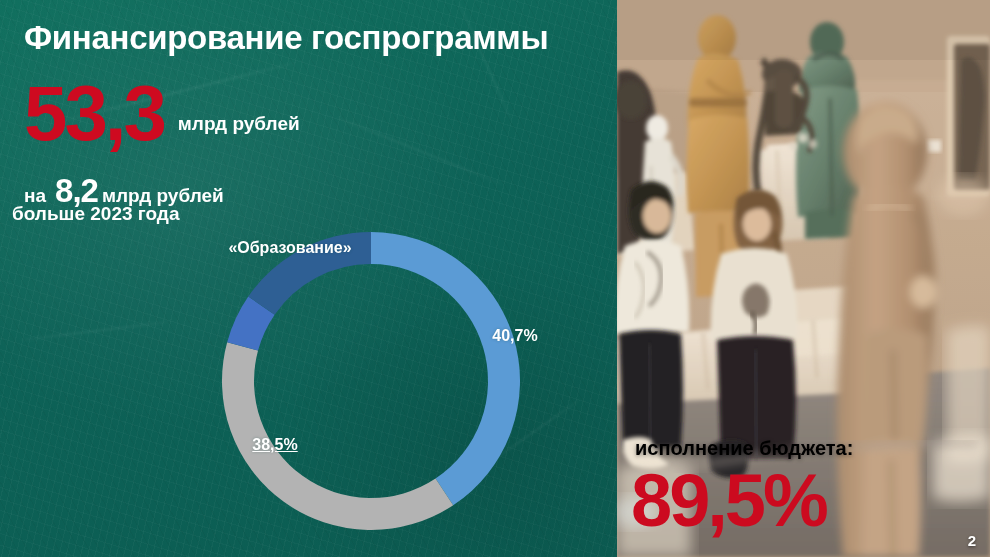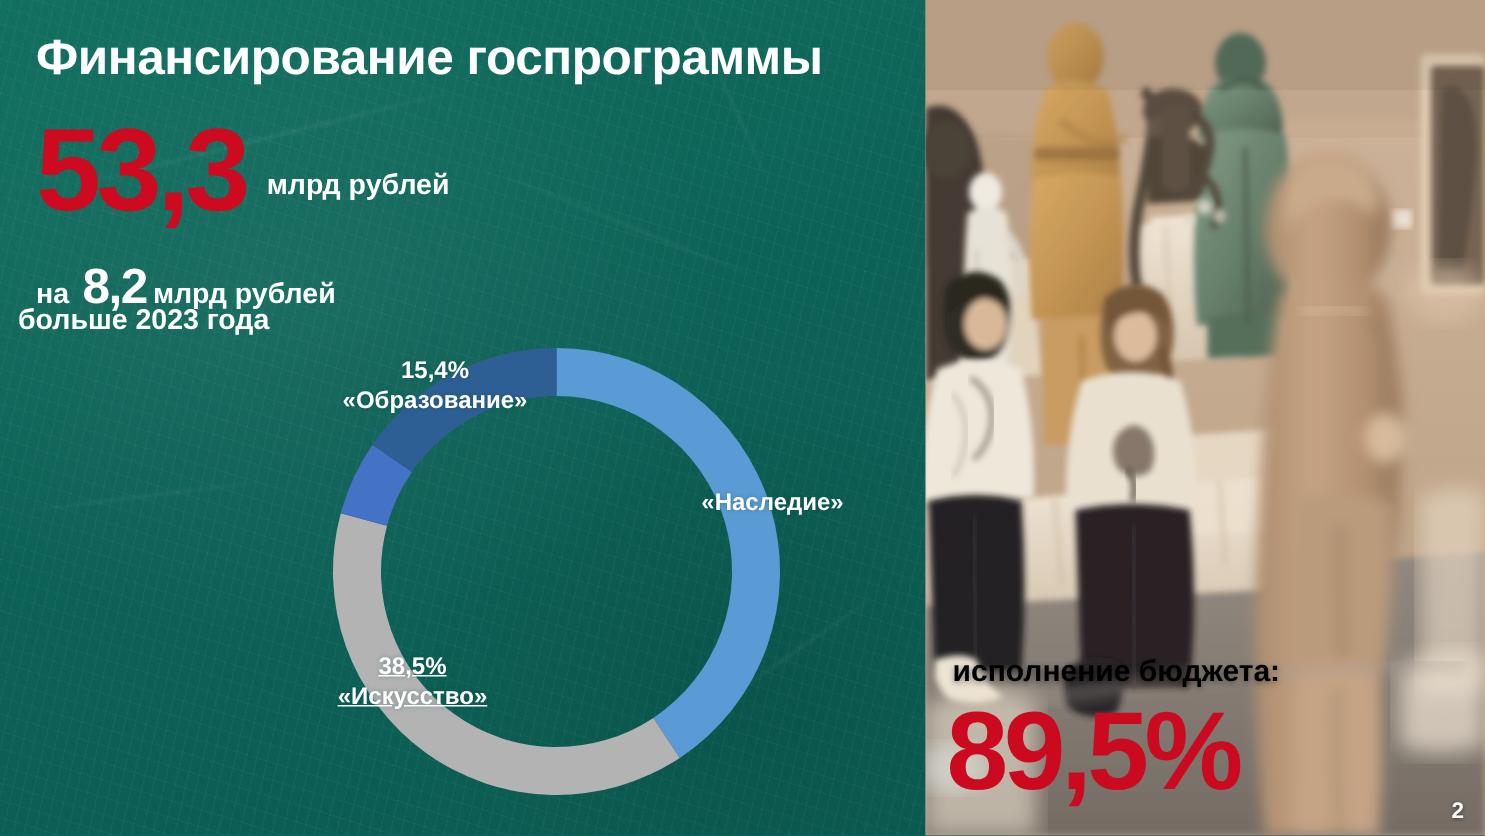--- a/index.html
+++ b/index.html
@@ -134,32 +134,30 @@
         <g id="donut-slices" transform="translate(149,149)">
             <path d="M 9.123618653647781e-15 -149 A 149 149 0 0 1 82.19523472363615 124.27768660836249 L 64.54256686352637 97.58717673274101 A 117 117 0 0 0 7.164183775012016e-15 -117 Z" fill="#5b9bd5"></path>
             <path d="M 82.19523472363615 124.27768660836249 A 149 149 0 0 1 -143.84186418615784 -38.865384437194564 L -112.94965174349306 -30.518456235917878 A 117 117 0 0 0 64.54256686352637 97.58717673274101 Z" fill="#b3b3b3"></path>
             <path d="M -143.84186418615784 -38.865384437194564 A 149 149 0 0 1 -122.70635704663573 -84.52307341988667 L -96.35331392252604 -66.37046704783047 A 117 117 0 0 0 -112.94965174349306 -30.518456235917878 Z" fill="#4472c4"></path>
             <path d="M -122.70635704663573 -84.52307341988667 A 149 149 0 0 1 -1.59709440496262e-13 -149 L -1.2540942642995068e-13 -117 A 117 117 0 0 0 -96.35331392252604 -66.37046704783047 Z" fill="#2e5f94"></path>
           </g>
       </svg>
     </div>
 
     <div class="donut-label" id="label-education">
-      <div>15,4%</div>
       <div>«Образование»</div>
     </div>
 
 
     <div class="donut-label" id="label-art">
       <div>38,5%</div>
-      <div>«Искусство»</div>
     </div>
 
     <div class="donut-label" id="label-heritage">
-      <div>«Наследие»</div>
+      <div>40,7%</div>
     </div>
   </div>
 
   <div id="right-panel">
 
     <svg id="photo-svg" viewBox="0 0 373 557" preserveAspectRatio="none">
       <defs>
         <linearGradient id="wallG" x1="0" y1="0" x2="0" y2="1">
           <stop offset="0%" stop-color="#cdb49c"></stop>
           <stop offset="45%" stop-color="#c3a98f"></stop>

